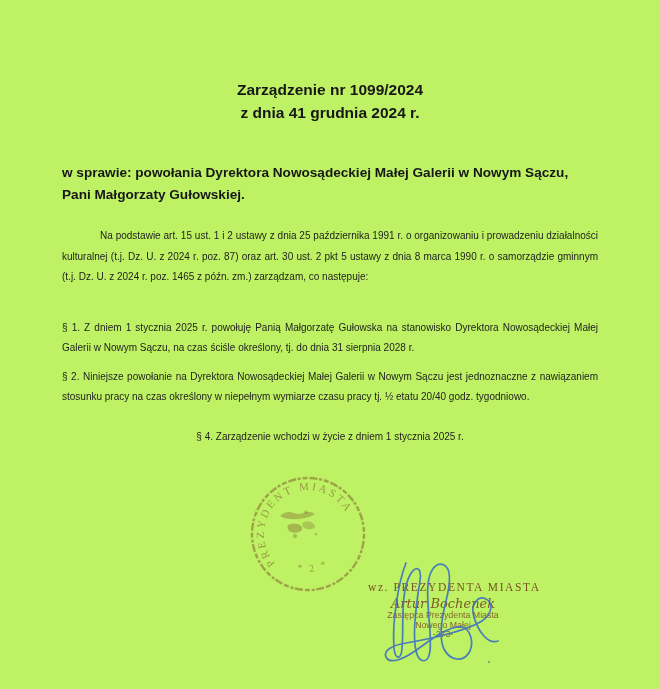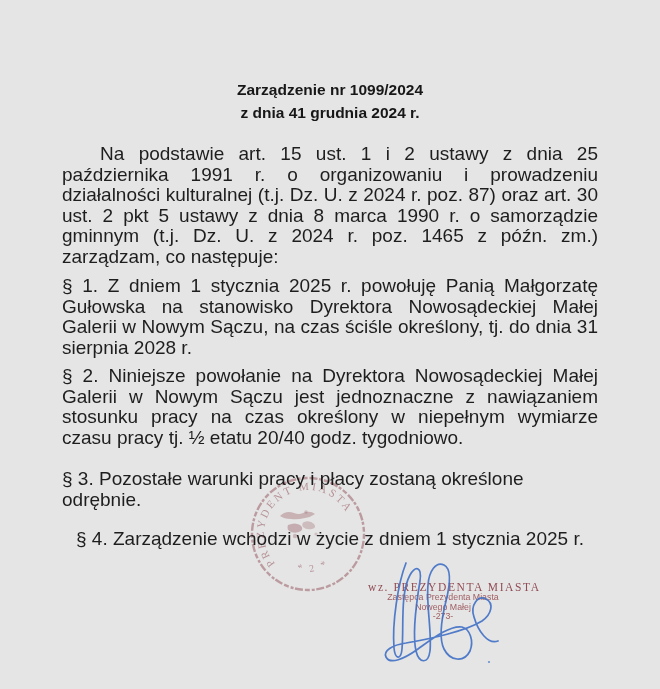--- a/index.html
+++ b/index.html
@@ -1,19 +1,19 @@
 <!DOCTYPE html>
 <html lang="pl"><head>
 <meta charset="utf-8">
 <style>
   html,body{margin:0;padding:0;background:#ffffff;}
   .page{
     position:relative;
     width:660px;height:689px;
-    background:#e5e5e5;
+    background:#bef264;
     font-family:"Liberation Sans", sans-serif;
     color:#1b1b1b;
     overflow:hidden;
   }
   .content{
     position:absolute;left:62px;top:0;width:536px;
   }
   .title-block{
     margin-top:78px;
     text-align:center;
@@ -24,27 +24,27 @@
   }
   .subject{
     margin-top:38px;
     font-weight:bold;
     font-size:13.6px;
     line-height:22px;
     text-align:left;
     color:#171717;
   }
   .para{
-    font-size:19px;
+    font-size:10px;
     line-height:20.5px;
     text-align:justify;
     color:#1e1e1e;
   }
   .preamble{margin-top:20px;text-indent:38px;}
-  .p1{margin-top:9px;}
+  .p1{margin-top:30px;}
   .p2{margin-top:8px;}
   .p3{margin-top:21px;text-align:left;}
   .p4{margin-top:19px;text-align:center;}
 
   
   .stamp{
     position:absolute;left:246px;top:472px;width:124px;height:124px;
     mix-blend-mode:multiply;
     opacity:.85;
     pointer-events:none;
@@ -86,26 +86,26 @@
 
 <div class="page">
 
   <div class="content">
 
     <div class="title-block">
       <div>Zarządzenie nr 1099/2024</div>
       <div>z dnia 41 grudnia 2024 r.</div>
     </div>
 
+    <div class="subject">w sprawie: powołania Dyrektora Nowosądeckiej Małej Galerii w Nowym Sączu, Pani Małgorzaty Gułowskiej.</div>
 
     <div class="para preamble">Na podstawie art. 15 ust. 1 i 2 ustawy z dnia 25 października 1991 r. o organizowaniu i prowadzeniu działalności kulturalnej (t.j. Dz. U. z 2024 r. poz. 87) oraz art. 30 ust. 2 pkt 5 ustawy z dnia 8 marca 1990 r. o samorządzie gminnym (t.j. Dz. U. z 2024 r. poz. 1465 z późn. zm.) zarządzam, co następuje:</div>
 
     <div class="para p1">§ 1. Z dniem 1 stycznia 2025 r. powołuję Panią Małgorzatę Gułowska na stanowisko Dyrektora Nowosądeckiej Małej Galerii w Nowym Sączu, na czas ściśle określony, tj. do dnia 31 sierpnia 2028 r.</div>
     <div class="para p2">§ 2. Niniejsze powołanie na Dyrektora Nowosądeckiej Małej Galerii w Nowym Sączu jest jednoznaczne z nawiązaniem stosunku pracy na czas określony w niepełnym wymiarze czasu pracy tj. ½ etatu 20/40 godz. tygodniowo.</div>
-    <div class="para p3">§ 3. Pozostałe warunki pracy i płacy zostaną określone odrębnie.</div>
     <div class="para p4">§ 4. Zarządzenie wchodzi w życie z dniem 1 stycznia 2025 r.</div>
 
   </div>
 
   <svg class="stamp" viewBox="0 0 124 124" xmlns="http://www.w3.org/2000/svg">
     <defs>
       <path id="ringPath" d="M 30.9,93.1 A 44,44 0 1 1 93.1,93.1"></path>
       <path id="bottomPath" d="M 38,90 A 34,34 0 0 0 86,90"></path>
     </defs>
     <circle cx="62" cy="62" r="56" fill="none" stroke="#9c4f5a" stroke-width="2.4" stroke-dasharray="5 2 8 1.5 3 2" opacity="0.55"></circle>
@@ -121,20 +121,21 @@
       <path d="M42 53 q7 -3 12 0 q4 3 1 6 q-5 3 -10 1 q-5 -2 -3 -7 z" opacity="0.42"></path>
       <path d="M58 50 q6 -2 10 2 q3 4 -2 5 q-6 1 -9 -2 q-2 -3 1 -5 z" opacity="0.3"></path>
       <circle cx="49" cy="64" r="2.2" opacity="0.35"></circle>
       <circle cx="60" cy="40" r="1.8" opacity="0.3"></circle>
       <circle cx="70" cy="62" r="1.6" opacity="0.28"></circle>
     </g>
   </svg>
 
   <div class="sig-block">
     <div class="sig-line1">wz. PREZYDENTA MIASTA</div>
+    <div class="sig-name">Artur Bochenek</div>
     <div class="sig-small">Zastępca Prezydenta Miasta</div>
     <div class="sig-small">Nowego Małej</div>
     <div class="sig-small">-273-</div>
   </div>
 
   <svg class="ink" viewBox="0 0 150 130" xmlns="http://www.w3.org/2000/svg">
     <path d="M 36,10
          C 28,30 22,70 24,95
          C 25,106 31,108 32,96
          C 34,75 30,40 40,22

